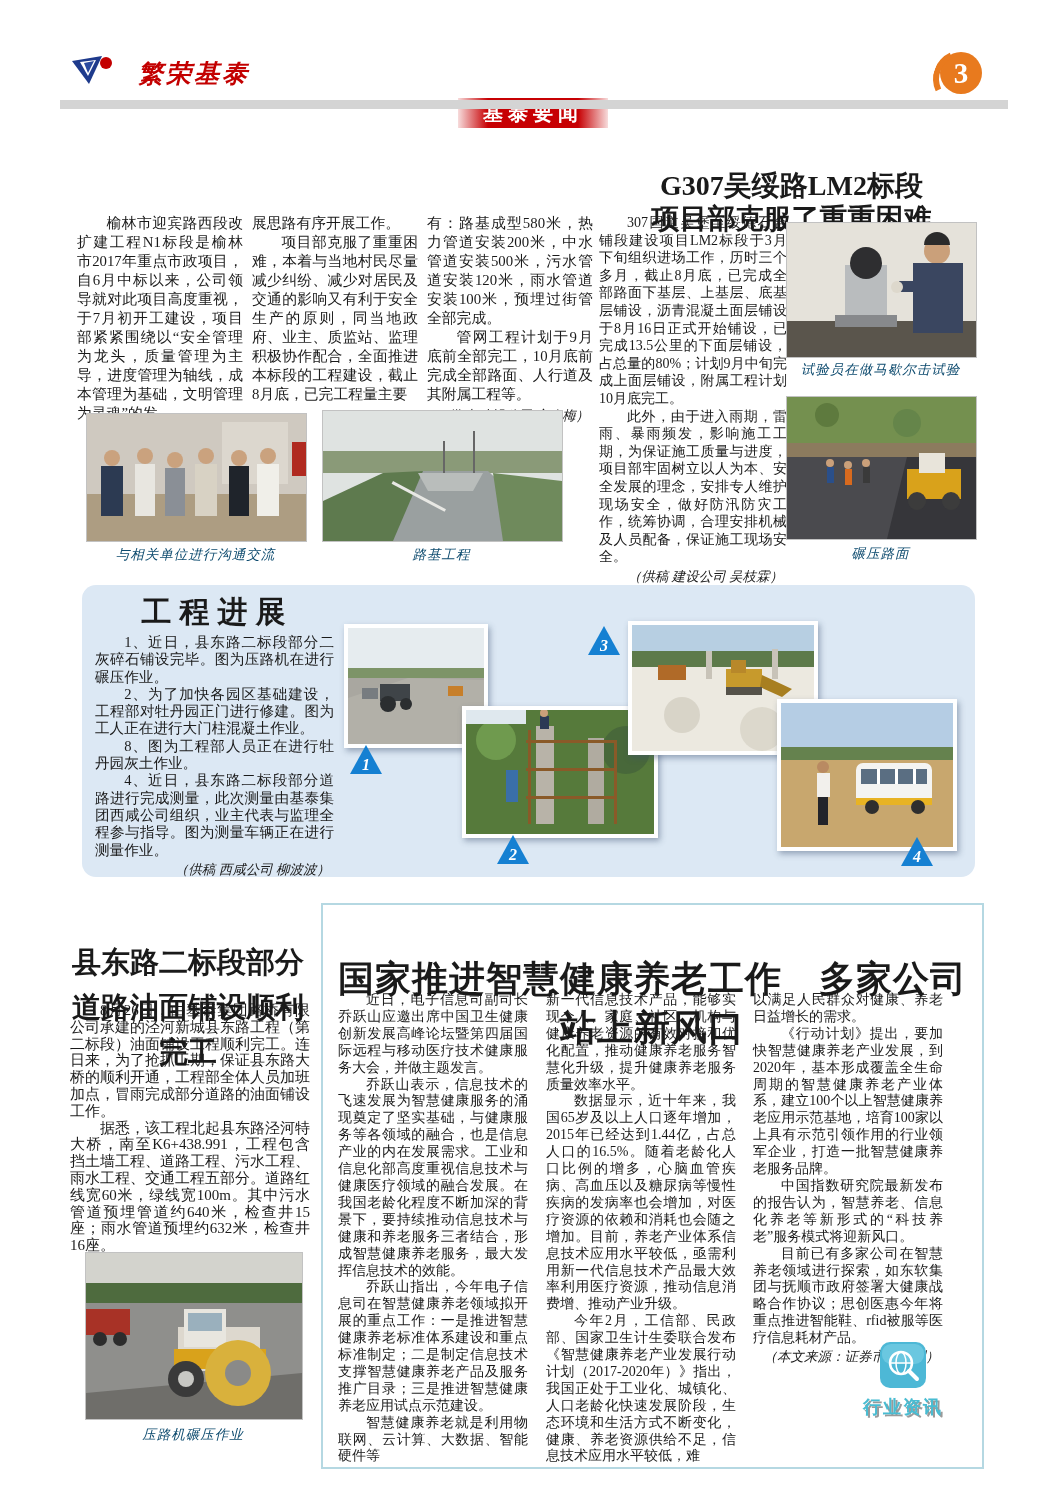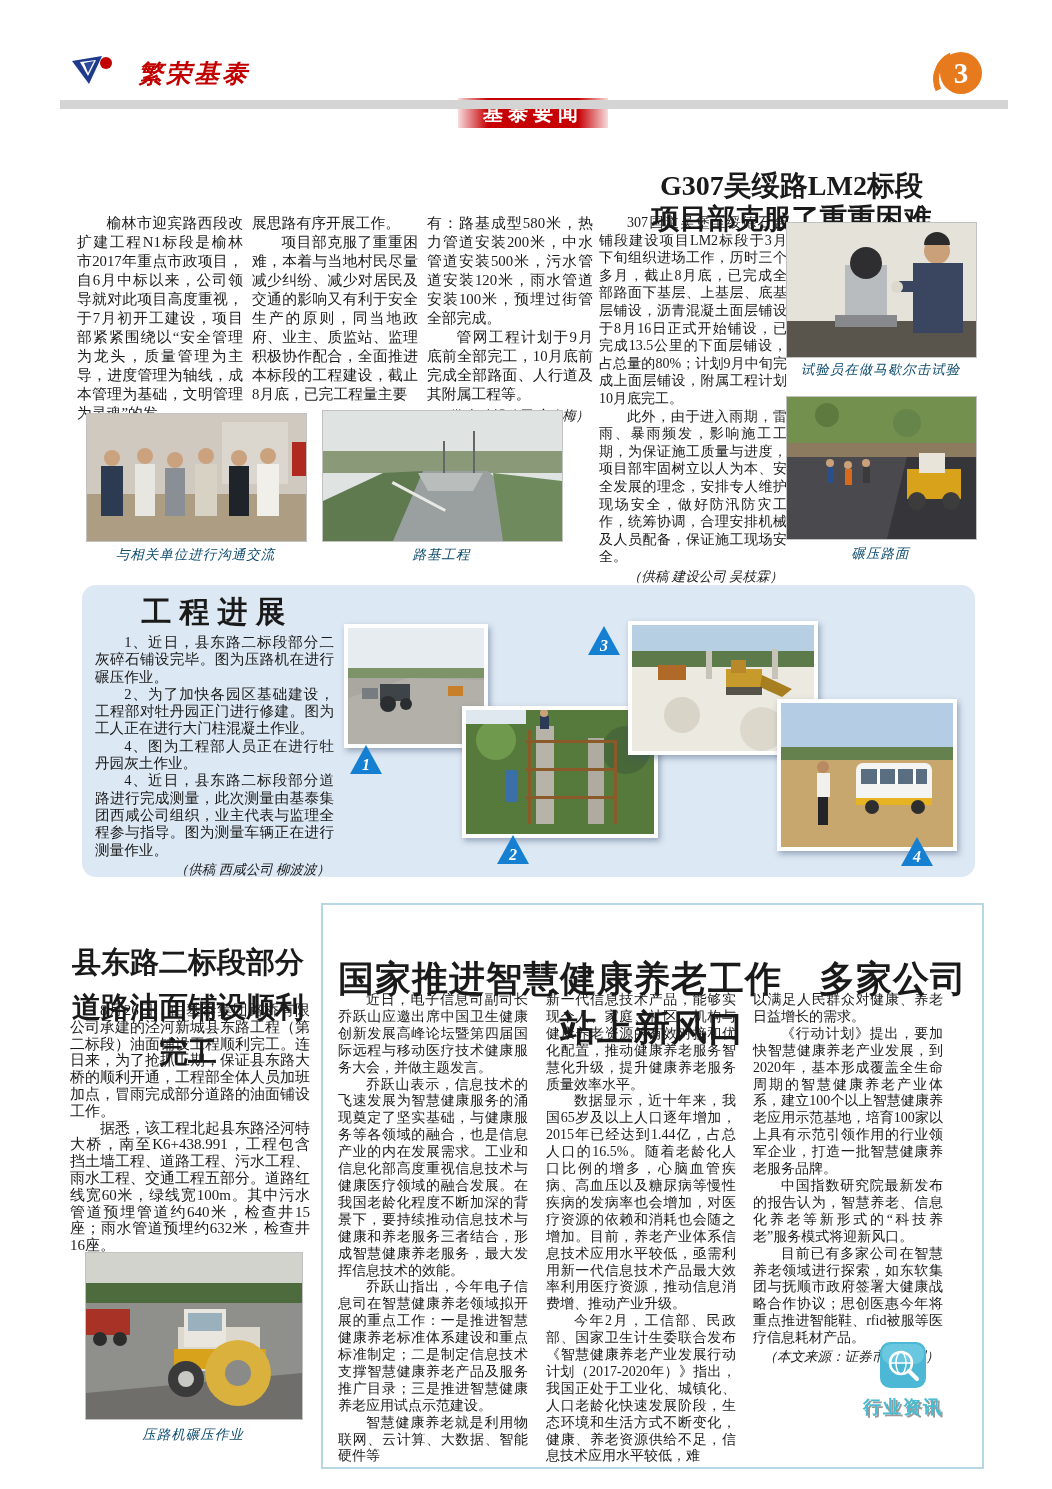--- a/index.html
+++ b/index.html
@@ -195,21 +195,21 @@
         <circle cx="79" cy="66" r="4" fill="#caa07a"></circle>
     </svg>
   </div>
   <div class="abs caption capD">碾压路面</div>
 
   <div class="abs panel"></div>
   <div class="abs pg-title">工程进展</div>
   <div class="abs pg-text just">
     <p class="ind">1、近日，县东路二标段部分二灰碎石铺设完毕。图为压路机在进行碾压作业。</p>
     <p class="ind">2、为了加快各园区基础建设，工程部对牡丹园正门进行修建。图为工人正在进行大门柱混凝土作业。</p>
-    <p class="ind">4、图为工程部人员正在进行牡丹园灰土作业。</p>
+    <p class="ind">8、图为工程部人员正在进行牡丹园灰土作业。</p>
     <p class="ind">4、近日，县东路二标段部分道路进行完成测量，此次测量由基泰集团西咸公司组织，业主代表与监理全程参与指导。图为测量车辆正在进行测量作业。</p>
     <p class="credit">（供稿 西咸公司 柳波波）</p>
   </div>
 
   <div class="abs cph cp1">
     <svg width="100%" height="100%" viewBox="0 0 136 116" preserveAspectRatio="none">
       <rect width="136" height="116" fill="#e6ecef"></rect>
       <rect y="40" width="136" height="10" fill="#7d9468"></rect>
       <rect y="50" width="136" height="66" fill="#a9a7a0"></rect>
       <polygon points="0,116 136,116 136,52 60,50 0,70" fill="#b2b0a8"></polygon>

